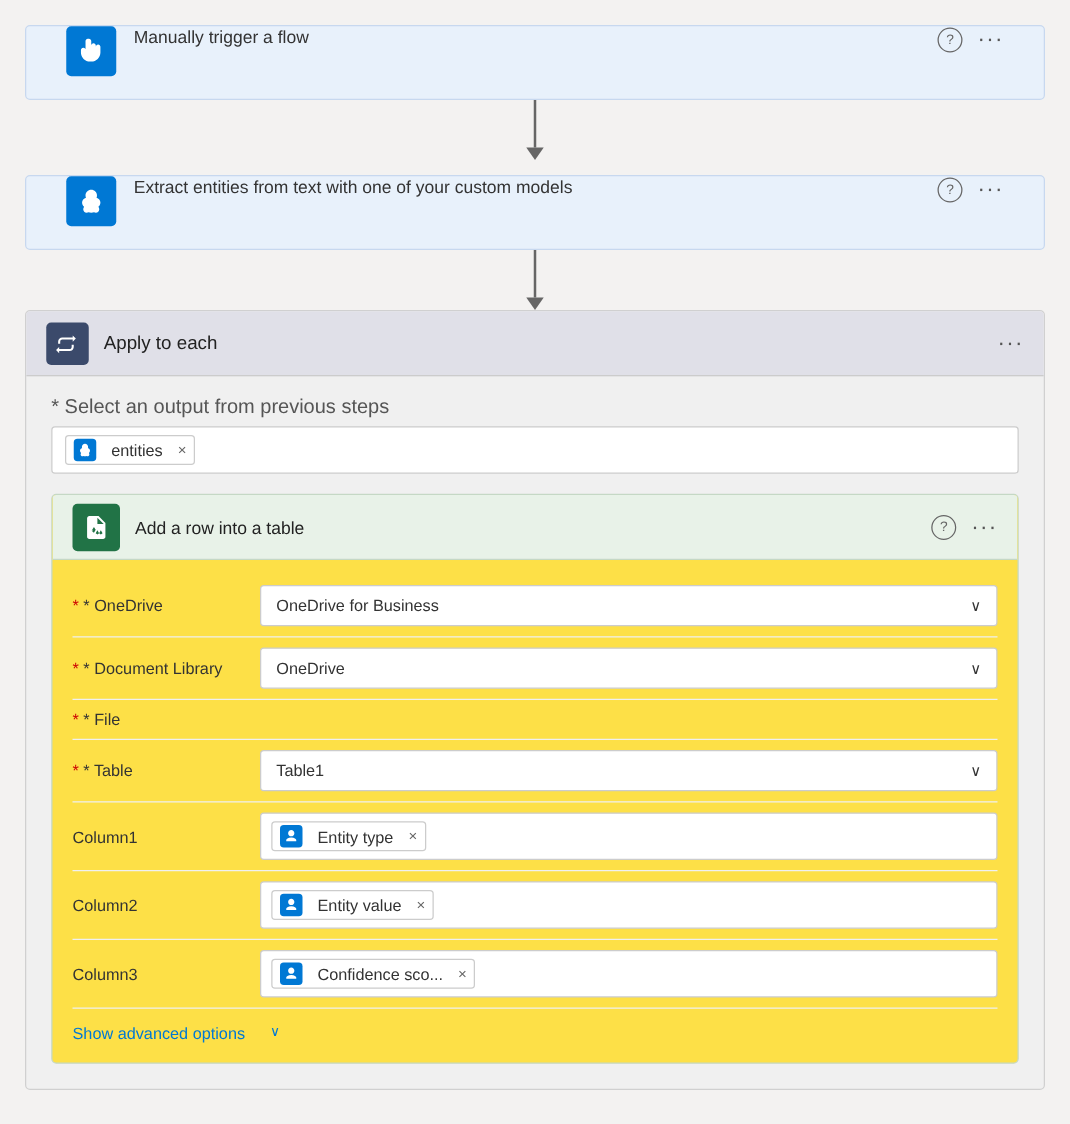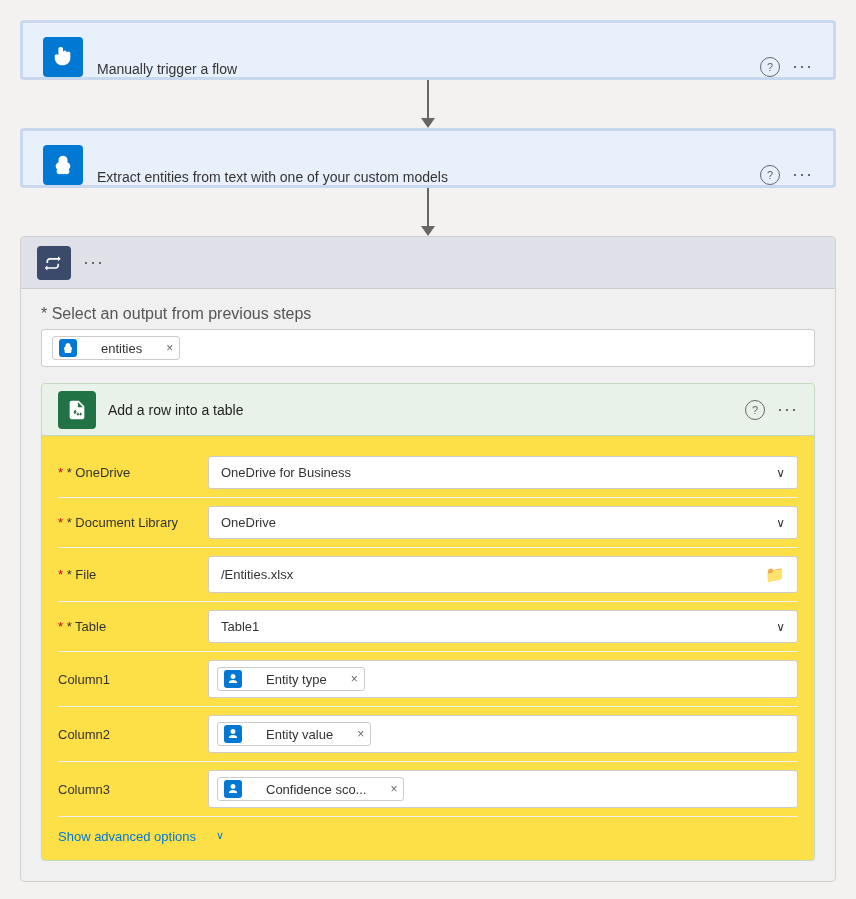--- a/index.html
+++ b/index.html
@@ -18,37 +18,38 @@
       align-items: center;
       gap: 0;
       max-width: 820px;
       margin: 0 auto;
     }
 
     
     .step-block {
       width: 100%;
       border-radius: 4px;
-      border: 3px solid #000000;
+      border: 1px solid #000000;
       background: #fff;
       display: flex;
-      align-items: flex-end;
-      padding: 0 20px;
+      align-items: flex-start;
+      padding: 0 32px;
       height: 60px;
       position: relative;
     }
 
     .step-block.trigger {
       background: #e8f1fb;
       border-color: #c7d8ef;
     }
 
     .step-block.extract {
       background: #e8f1fb;
       border-color: #c7d8ef;
+      margin-top: 12px;
     }
 
     .step-icon {
       width: 40px;
       height: 40px;
       border-radius: 4px;
       display: flex;
       align-items: center;
       justify-content: center;
       margin-right: 14px;
@@ -190,21 +191,21 @@
     }
 
     .tag {
       display: flex;
       align-items: center;
       background: #fff;
       border: 1px solid #ccc;
       border-radius: 3px;
       padding: 2px 6px;
       font-size: 13px;
-      gap: 24px;
+      gap: 12px;
     }
 
     .tag .tag-icon {
       width: 18px;
       height: 18px;
       background: #0078d4;
       border-radius: 3px;
       display: flex;
       align-items: center;
       justify-content: center;
@@ -398,20 +399,21 @@
     <div class="arrow-head"></div>
   </div>
 
   <div class="apply-each-container">
     <div class="apply-each-header">
       <div class="apply-each-icon">
         <svg viewBox="0 0 24 24">
           <path d="M17 4l3 3-3 3V8H7c-1.1 0-2 .9-2 2v2H3v-2c0-2.2 1.8-4 4-4h10V4zm-3 13H4v-2l-3 3 3 3v-2h10c2.2 0 4-1.8 4-4v-2h-2v2c0 1.1-.9 2-2 2z"></path>
         </svg>
       </div>
+      <span class="apply-each-title">Apply to each</span>
       <div class="more-icon">···</div>
     </div>
 
     <div class="apply-each-body">
 
       <div class="field-label">
         <span>* Select an output from previous steps</span>
       </div>
 
       <div class="output-selector">
@@ -462,26 +464,20 @@
               <div class="select-field">
                 <span>OneDrive</span>
                 <span class="chevron">∨</span>
               </div>
             </div>
           </div>
 
           <div class="form-row">
             <div class="form-row-label">
               <span class="required">*</span> <span>* File</span>
-            </div>
-            <div class="form-row-value">
-              <div class="file-field">
-                <span>/Entities.xlsx</span>
-                <span class="file-icon">📁</span>
-              </div>
             </div>
           </div>
 
           <div class="form-row">
             <div class="form-row-label">
               <span class="required">*</span> <span>* Table</span>
             </div>
             <div class="form-row-value">
               <div class="select-field">
                 <span>Table1</span>

